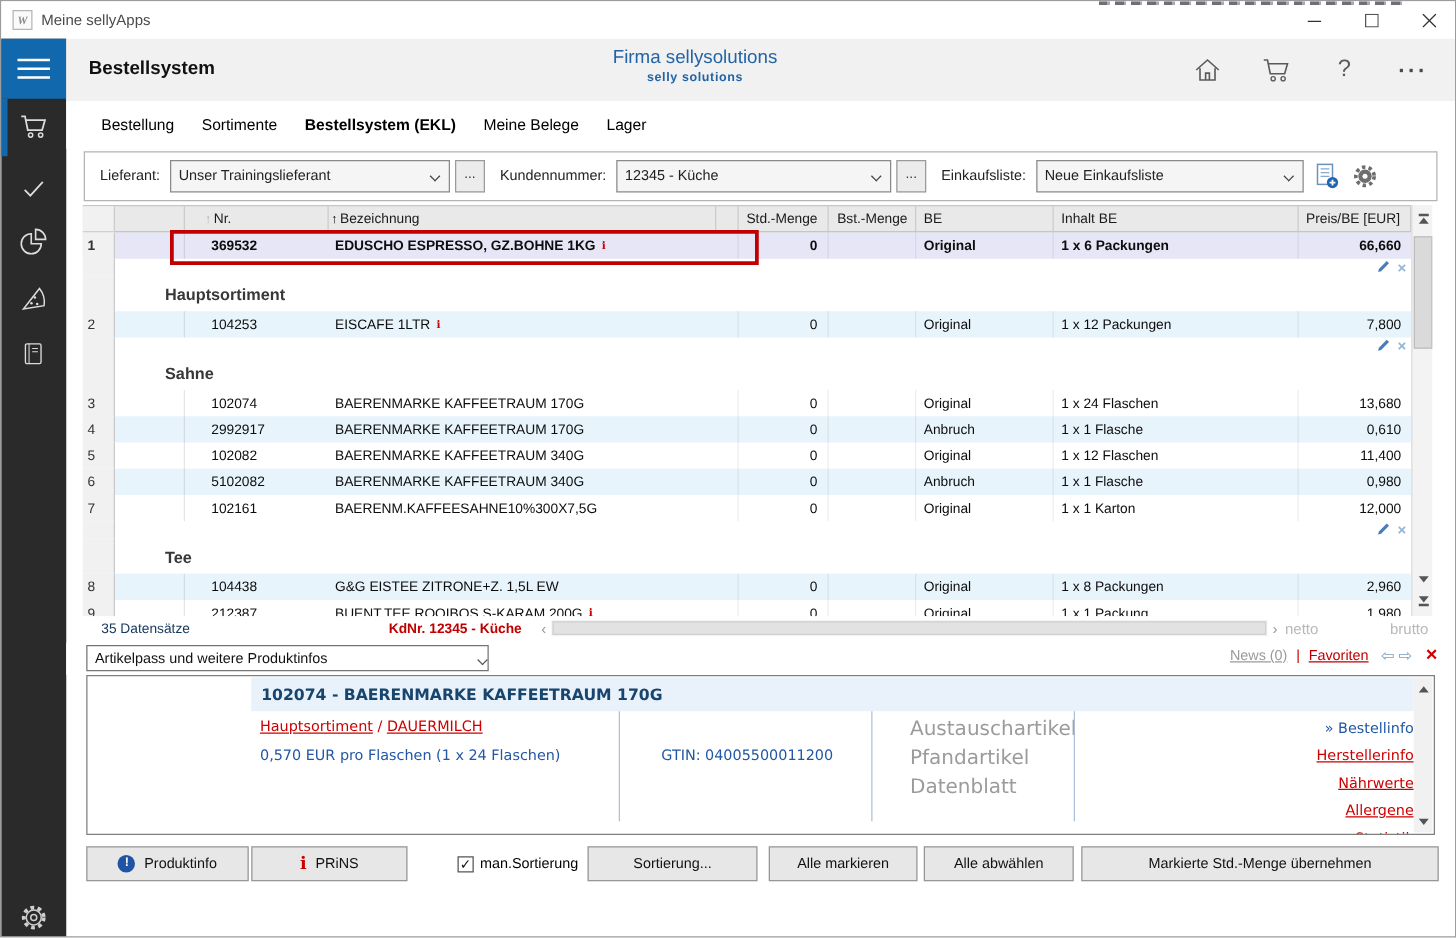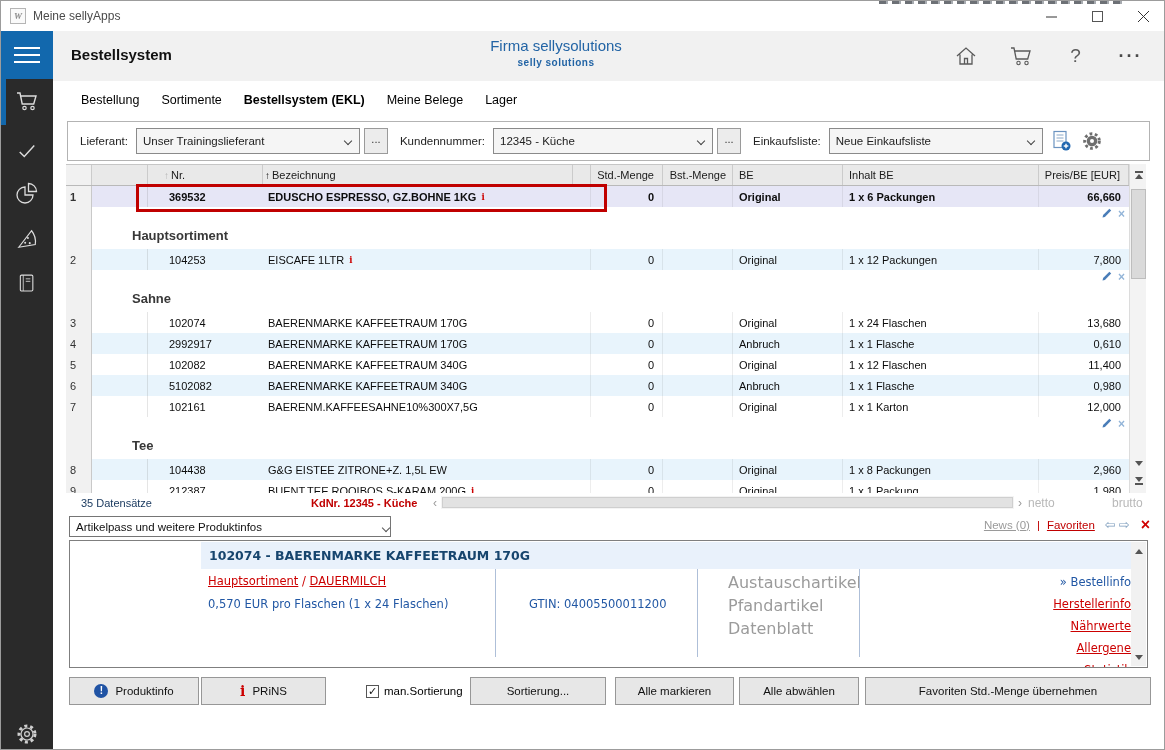--- a/index.html
+++ b/index.html
@@ -574,16 +574,16 @@
       <span class="prins-ico">i</span>
       <span>PRiNS</span>
     </div>
     <div class="cb-wrap">
       <span class="cbox">✓</span>
       <span>man.Sortierung</span>
     </div>
     <div class="fbtn b-sort">Sortierung...</div>
     <div class="fbtn b-mark">Alle markieren</div>
     <div class="fbtn b-abw">Alle abwählen</div>
-    <div class="fbtn b-ueb">Favoriten Std.-Menge übernehmen</div>
+    <div class="fbtn b-ueb">Markierte Std.-Menge übernehmen</div>
   </div>
 
 </div>
 
 </body></html>

